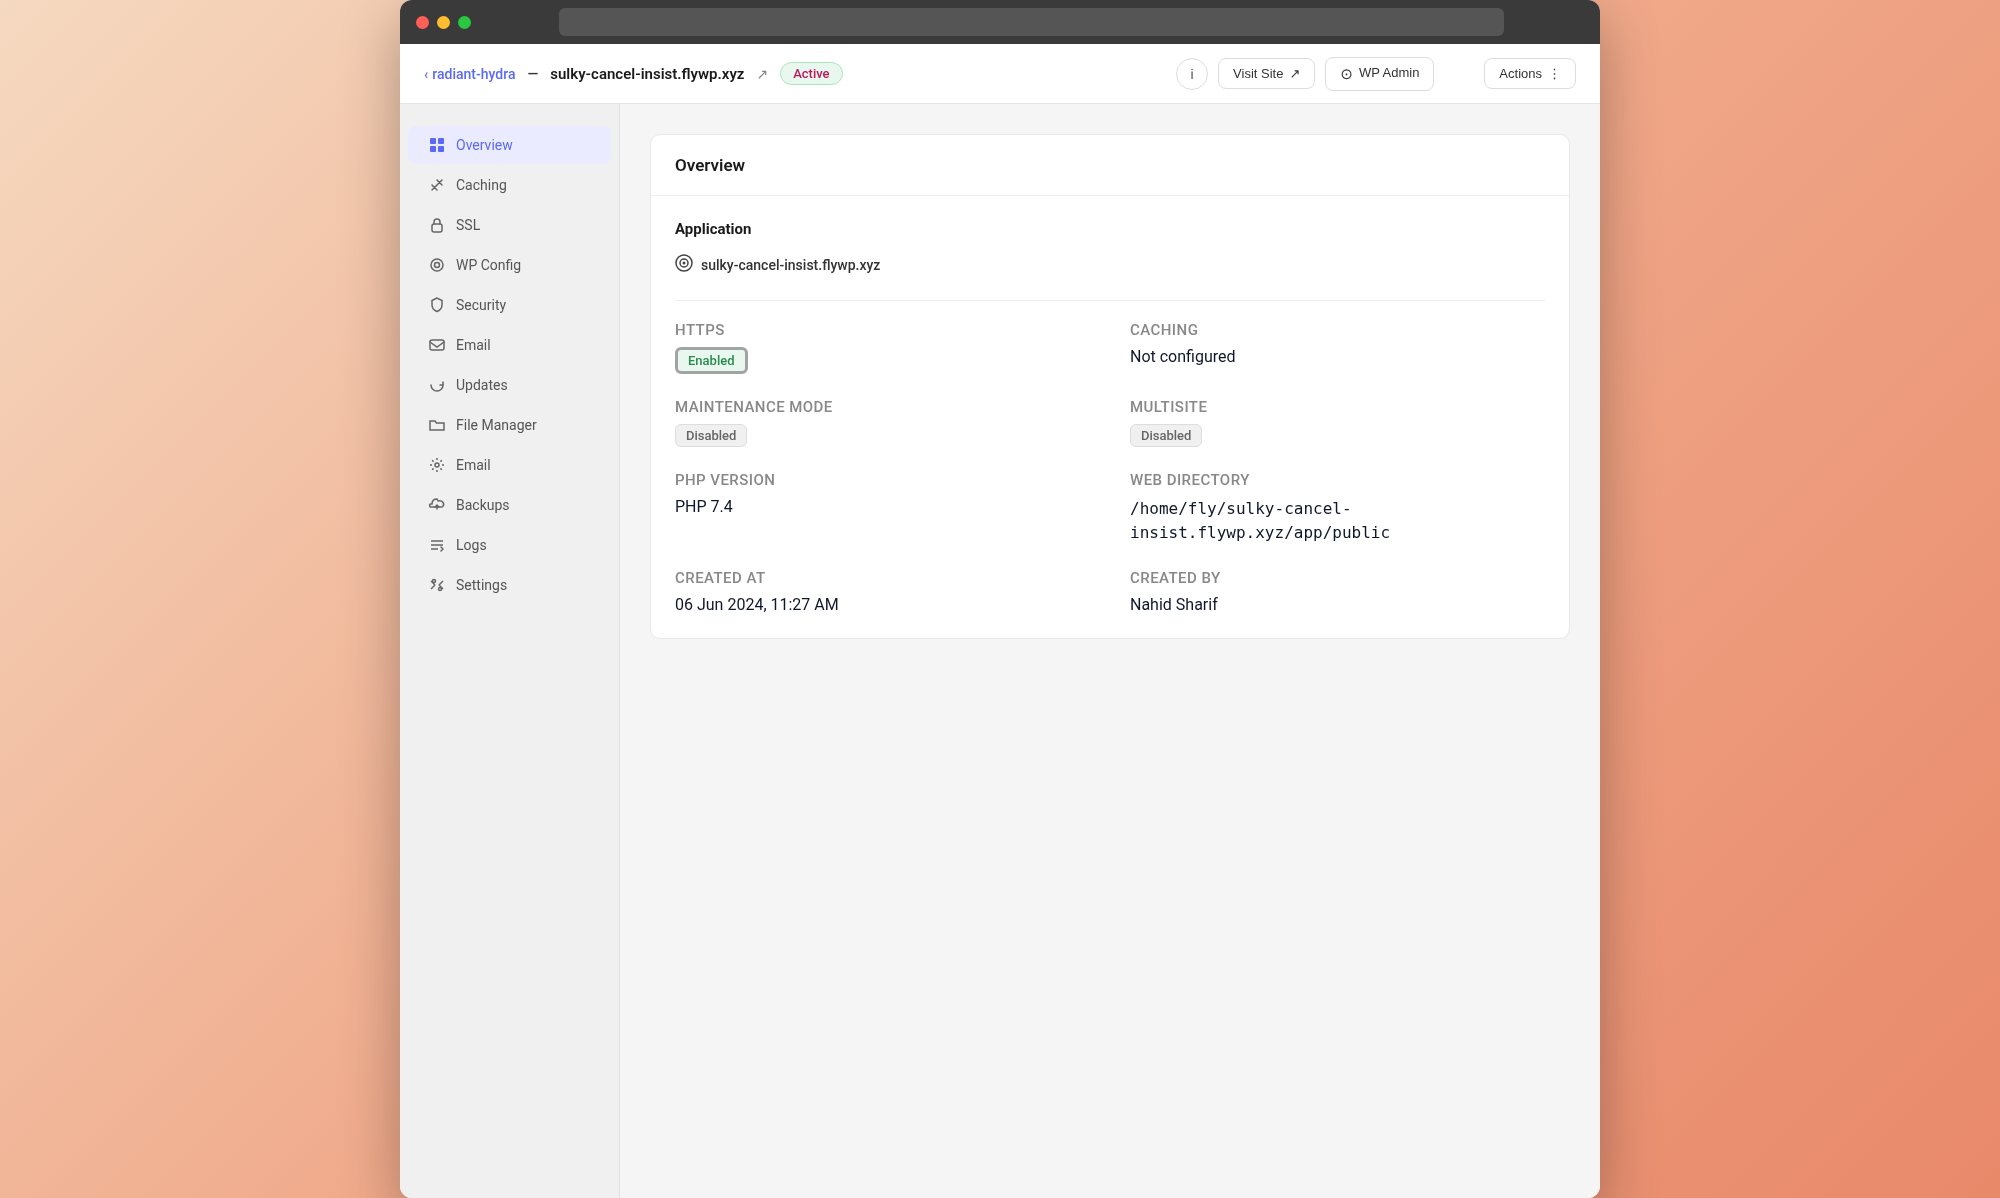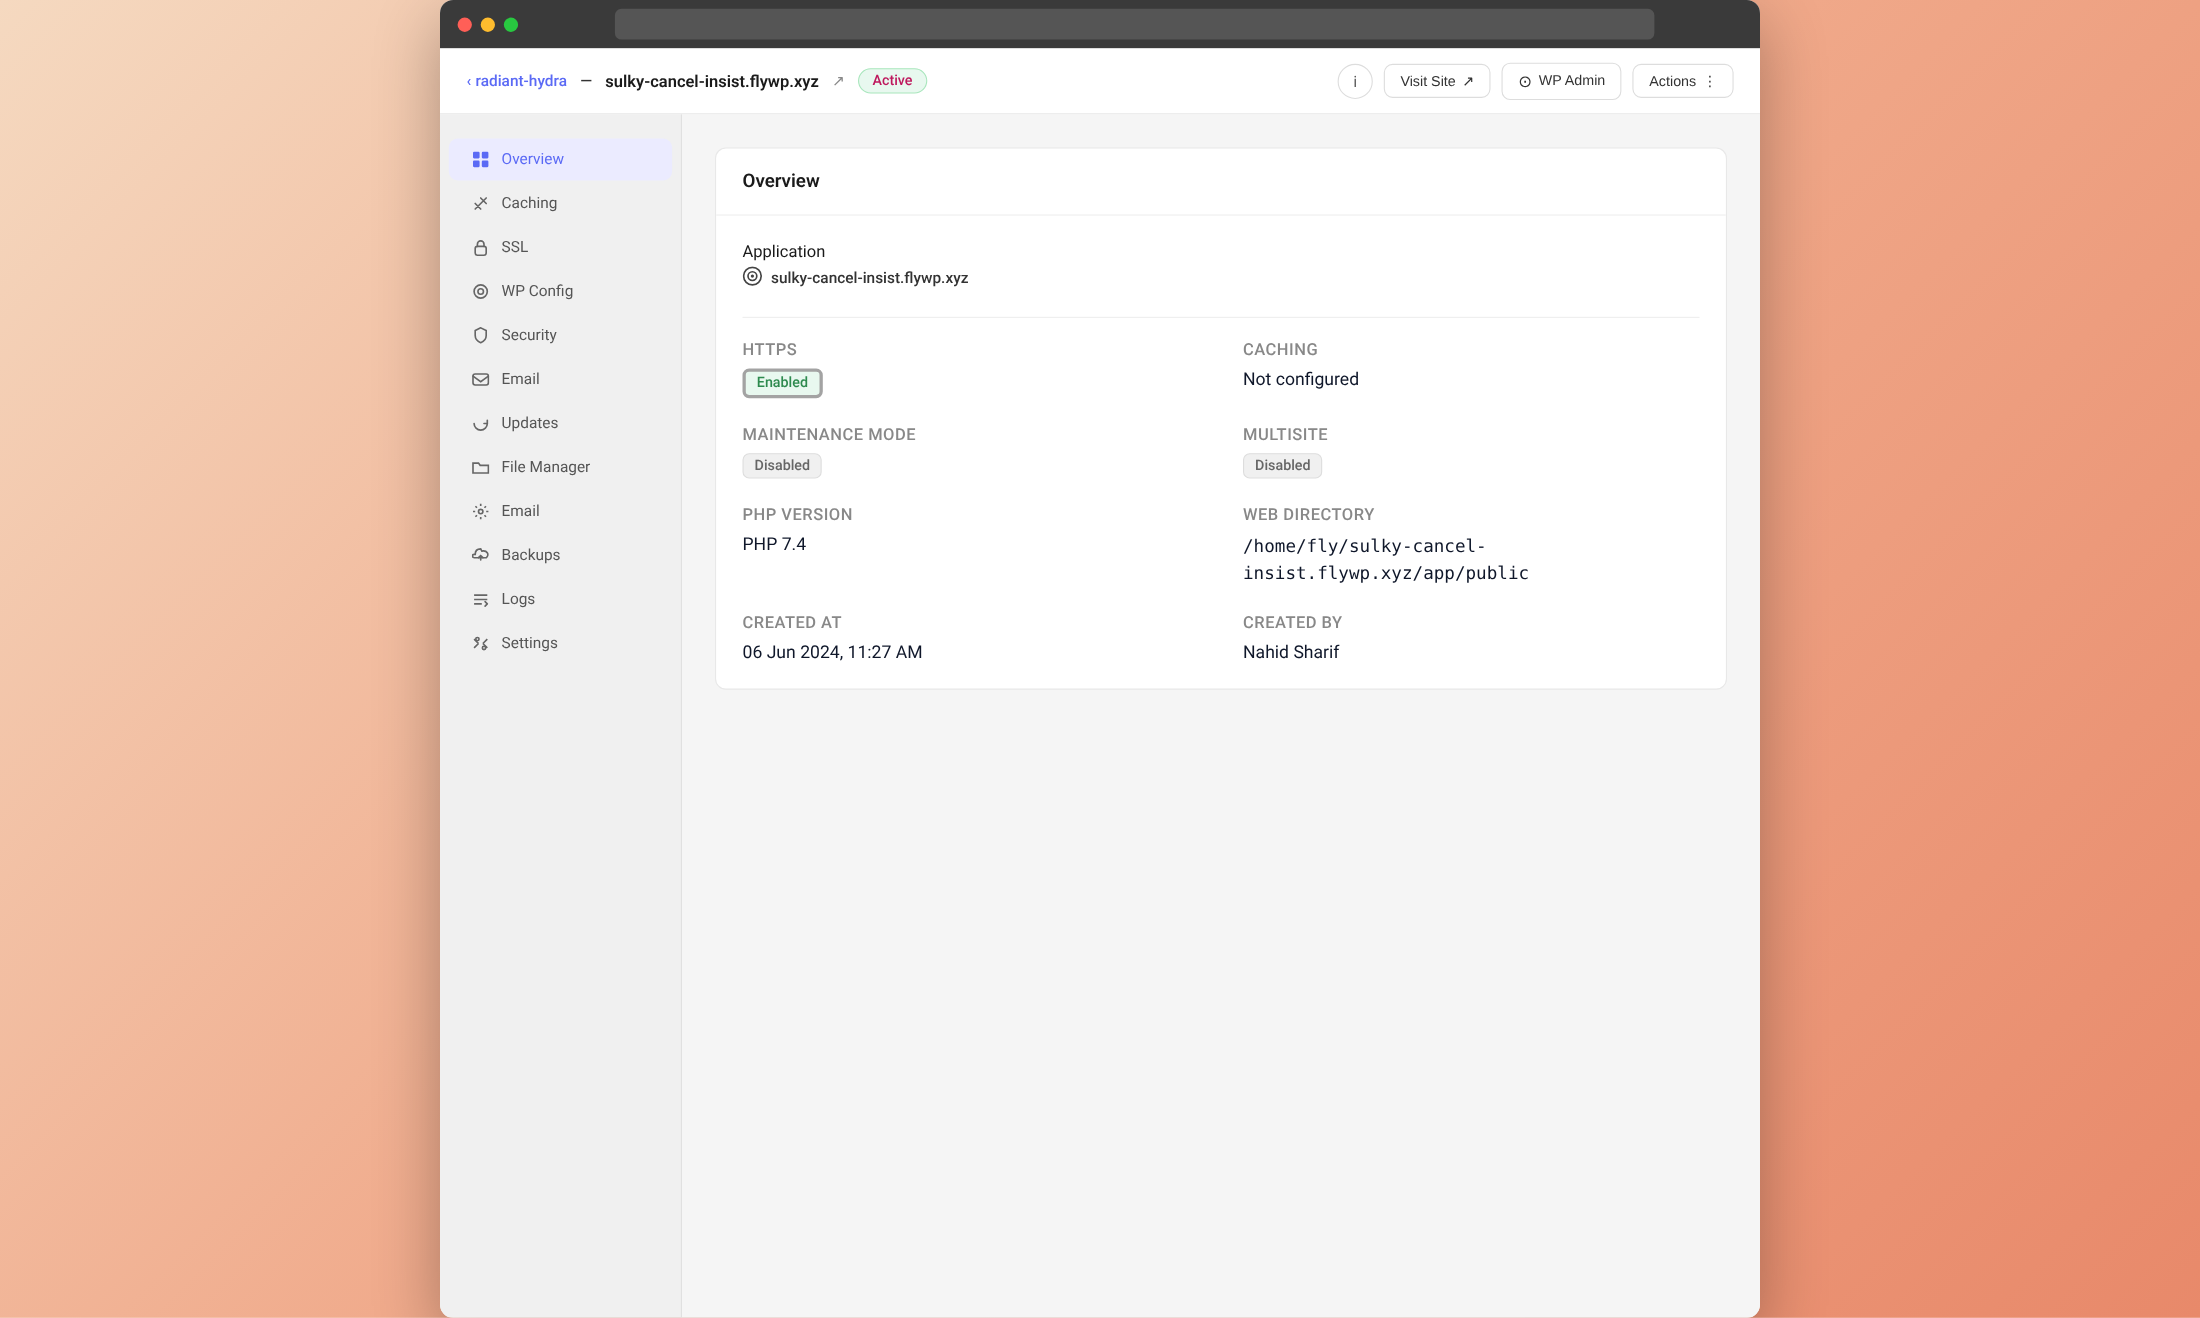--- a/index.html
+++ b/index.html
@@ -136,20 +136,21 @@
       background: #fff;
       border-radius: 8px;
       padding: 7px 14px;
       font-size: 13px;
       font-weight: 500;
       cursor: pointer;
       display: flex;
       align-items: center;
       gap: 6px;
       color: #333;
+      margin-left: 40px;
     }
 
     .content {
       display: flex;
       min-height: calc(100vh - 44px - 60px);
     }
 
     .sidebar {
       width: 220px;
       background: #f0f0f0;
@@ -209,23 +210,23 @@
       font-weight: 600;
       color: #1a1a1a;
     }
 
     .overview-body {
       padding: 24px;
     }
 
     .section-title {
       font-size: 15px;
-      font-weight: 400;
+      font-weight: 700;
       color: #1a1a1a;
-      margin-bottom: 4px;
+      margin-bottom: 16px;
     }
 
     .app-name-row {
       display: flex;
       align-items: center;
       gap: 8px;
       margin-bottom: 24px;
     }
 
     .wp-icon {

